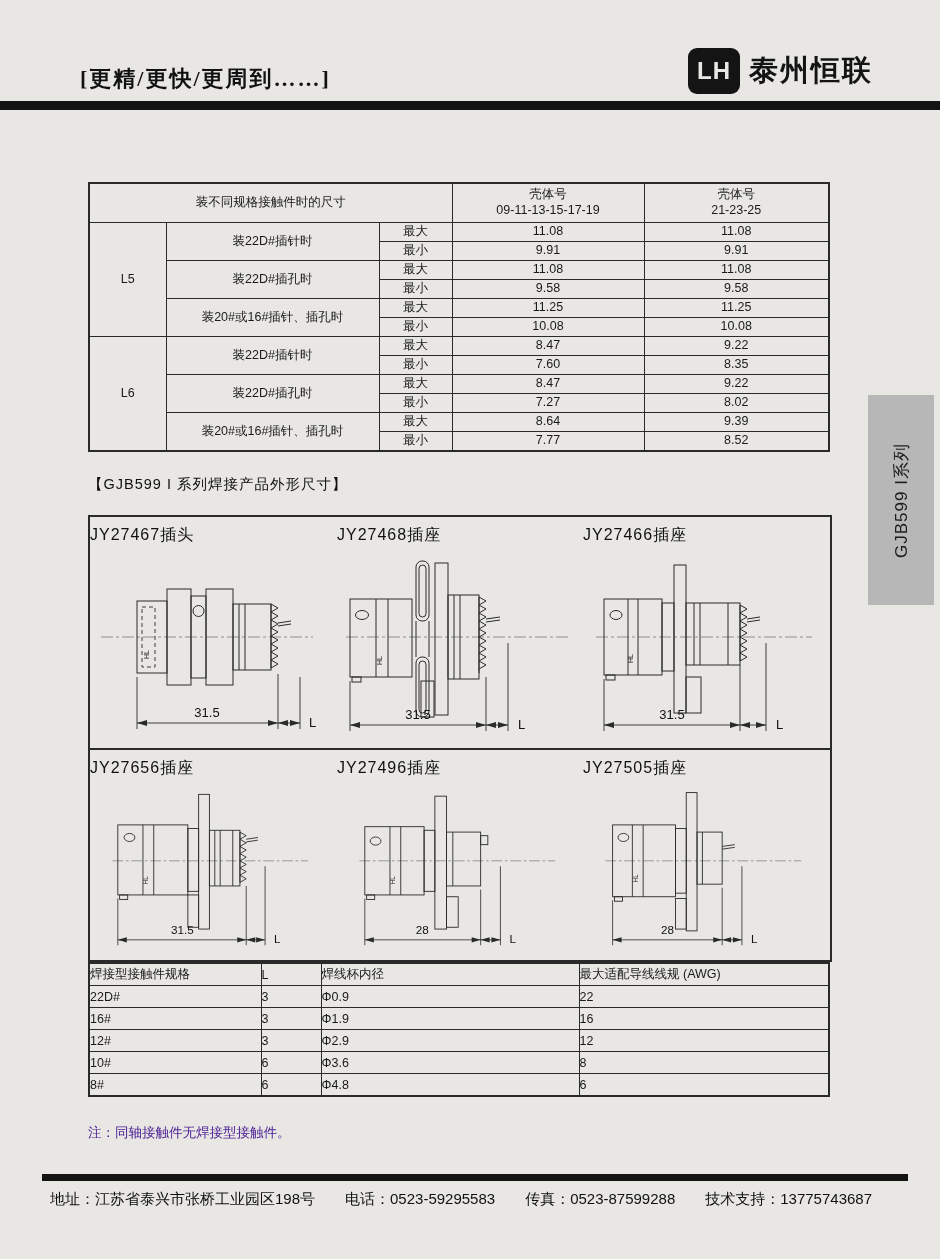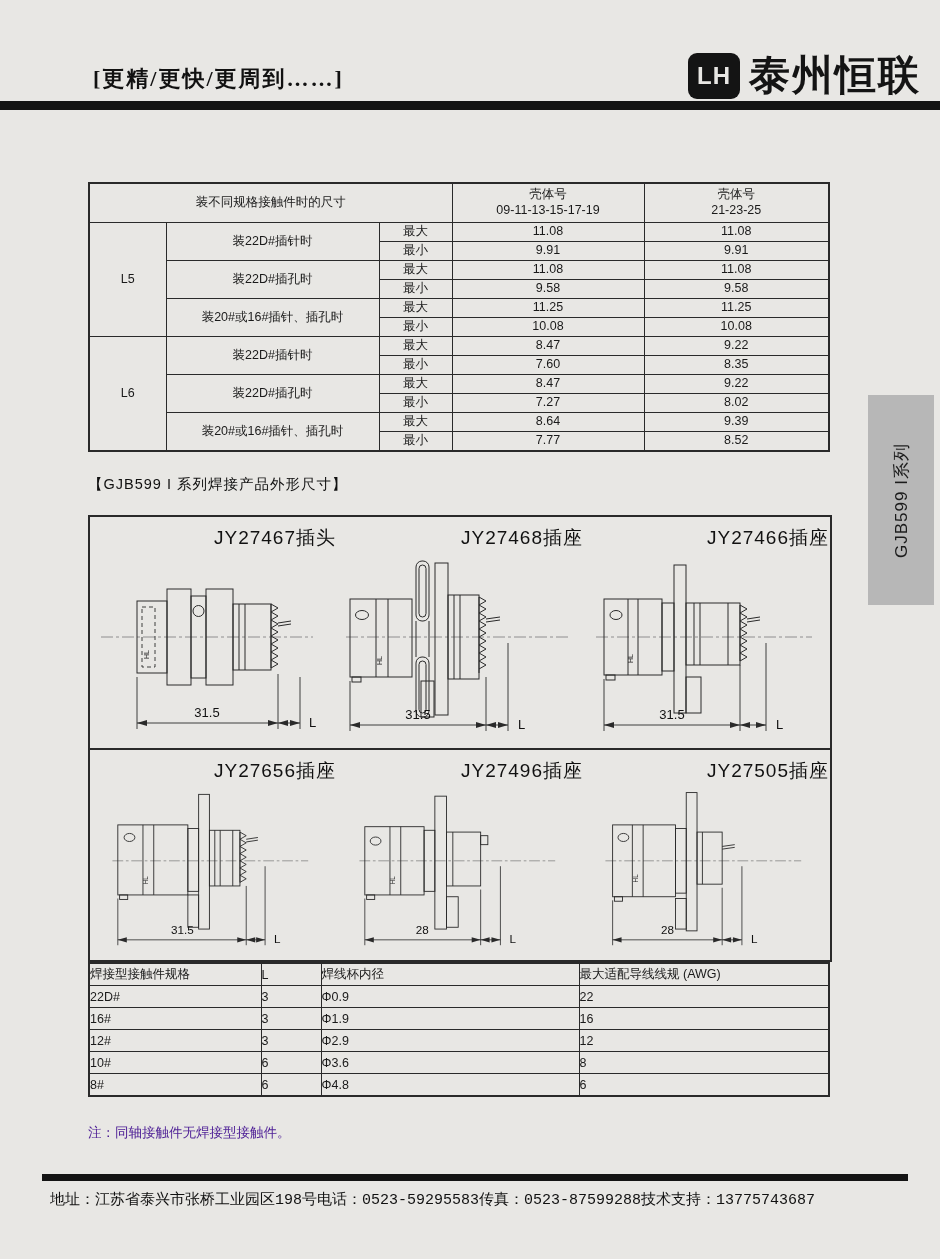--- a/index.html
+++ b/index.html
@@ -1,56 +1,56 @@
 <!DOCTYPE html>
 <html><head>
 <meta charset="utf-8">
 <style>
   html,body{margin:0;padding:0;}
   .page{position:relative;width:940px;height:1259px;background:#e8e7e4;font-family:"Liberation Sans",sans-serif;color:#1a1a1a;overflow:hidden;}
   
-  .slogan{position:absolute;left:93px;top:64px;font-family:"Liberation Serif",serif;font-weight:bold;font-size:22px;letter-spacing:2px;color:#111;}
+  .slogan{position:absolute;left:80px;top:64px;font-family:"Liberation Serif",serif;font-weight:bold;font-size:22px;letter-spacing:2px;color:#111;}
   .brand{position:absolute;left:688px;top:48px;display:flex;align-items:center;gap:9px;}
   .logo-mark{width:52px;height:46px;background:#141414;border-radius:9px;display:flex;align-items:center;justify-content:center;color:#e8e7e4;font-weight:bold;font-size:24px;letter-spacing:1px;}
-  .brand-name{font-size:41px;font-weight:bold;letter-spacing:2px;color:#141414;}
+  .brand-name{font-size:29px;font-weight:bold;letter-spacing:2px;color:#141414;}
   .top-bar{position:absolute;left:0;top:101px;width:940px;height:9px;background:#141414;}
   
   table{border-collapse:collapse;table-layout:fixed;background:transparent;}
   .t1{position:absolute;left:88px;top:182px;width:740px;font-size:12.5px;}
   .t1 th,.t1 td{border:1px solid #2a2a2a;text-align:center;padding:0;font-weight:normal;line-height:1.25;}
   .t1{border:2px solid #2a2a2a;}
   .t1 thead th{height:38px;}
   .t1 td{height:18px;}
   .section-title{position:absolute;left:88px;top:475px;font-size:14.5px;letter-spacing:1px;color:#111;}
   
   .diagram-box{position:absolute;left:88px;top:515px;width:740px;height:443px;border:2px solid #2a2a2a;}
   .diag-divider{position:absolute;left:0;right:0;top:231px;border-top:2px solid #2a2a2a;}
   .diag-cell{position:absolute;width:246px;}
   .diag-cell.r1{top:8px;}
   .diag-cell.r2{top:241px;}
   .diag-cell.c1{left:0;} .diag-cell.c2{left:247px;} .diag-cell.c3{left:493px;}
-  .diag-title{text-align:right;font-size:19px;letter-spacing:1px;height:22px;color:#111;}
+  .diag-title{text-align:left;font-size:16px;letter-spacing:1px;height:22px;color:#111;}
   .diag-cell svg{display:block;margin:0 auto;}
   .ln{stroke:#2a2a2a;stroke-width:1;fill:none;}
   .cl{stroke:#7a7a7a;stroke-width:0.8;stroke-dasharray:12 3 3 3;fill:none;}
   .dsh{stroke:#2a2a2a;stroke-width:0.9;stroke-dasharray:4 3;fill:none;}
   .dim{stroke:#2a2a2a;stroke-width:0.9;fill:none;}
   .arr{fill:#2a2a2a;stroke:none;}
   .dimtext{font:13px "Liberation Sans",sans-serif;fill:#111;}
   .hltext{font:7px "Liberation Sans",sans-serif;fill:#222;}
   
   .t2{position:absolute;left:88px;top:962px;width:740px;font-size:12.5px;border:2px solid #2a2a2a;}
   .t2 th,.t2 td{border:1px solid #2a2a2a;text-align:left;padding:0;font-weight:normal;height:21px;}
   .note{position:absolute;left:88px;top:1124px;font-size:13.5px;color:#4c1d95;}
   
   .sidebar-tab{position:absolute;left:868px;top:395px;width:66px;height:210px;background:#b7b7b7;display:flex;align-items:center;justify-content:center;}
   .sidebar-tab span{transform:rotate(-90deg);white-space:nowrap;font-size:17px;letter-spacing:1px;color:#1c1c1c;}
   
   .footer-bar{position:absolute;left:42px;top:1174px;width:866px;height:7px;background:#141414;}
-  .footer{position:absolute;left:50px;top:1190px;width:860px;display:flex;font-family:Liberation Mono, monospace;font-size:15px;color:#111;white-space:nowrap;}
+  .footer{position:absolute;left:50px;top:1190px;width:860px;display:flex;gap:30px;font-family:Liberation Sans, sans-serif;font-size:15px;color:#111;white-space:nowrap;}
 </style>
 </head>
 <body>
 
 <div class="page">
 
   <div class="slogan">[更精/更快/更周到……]</div>
   <div class="brand">
     <div class="logo-mark">
         <span>LH</span>

